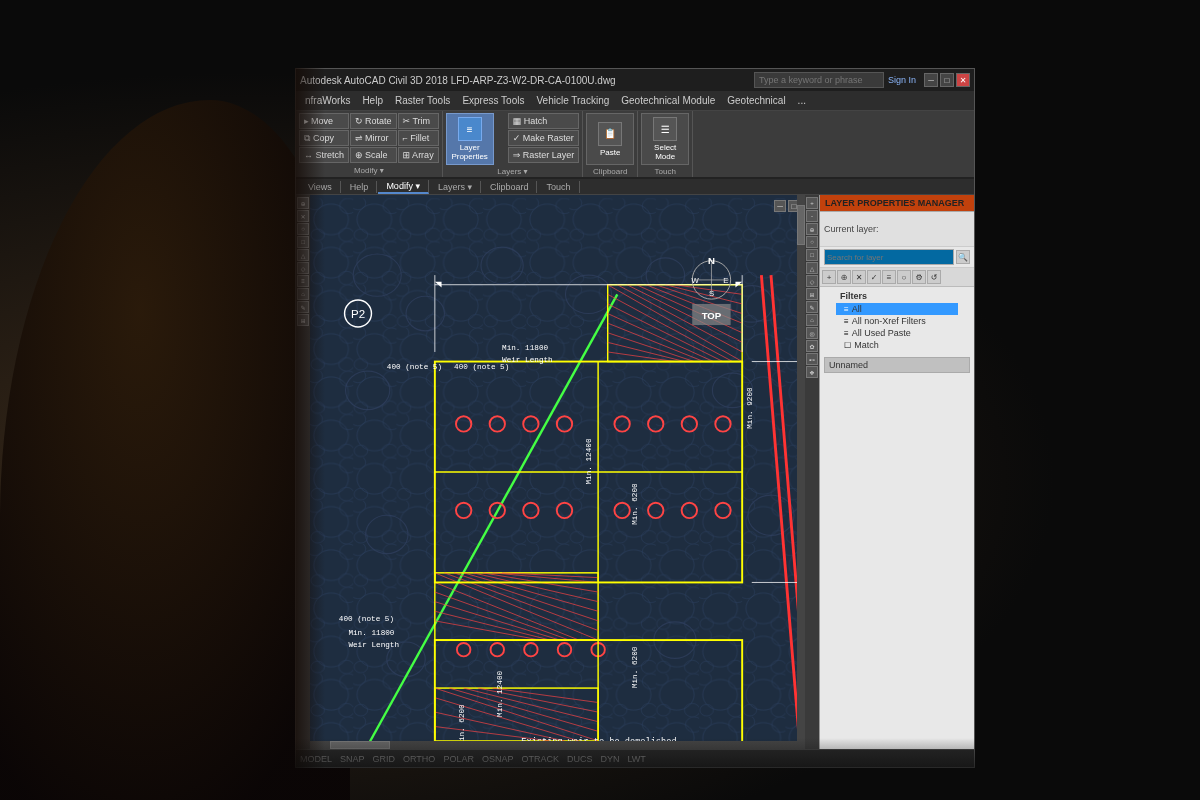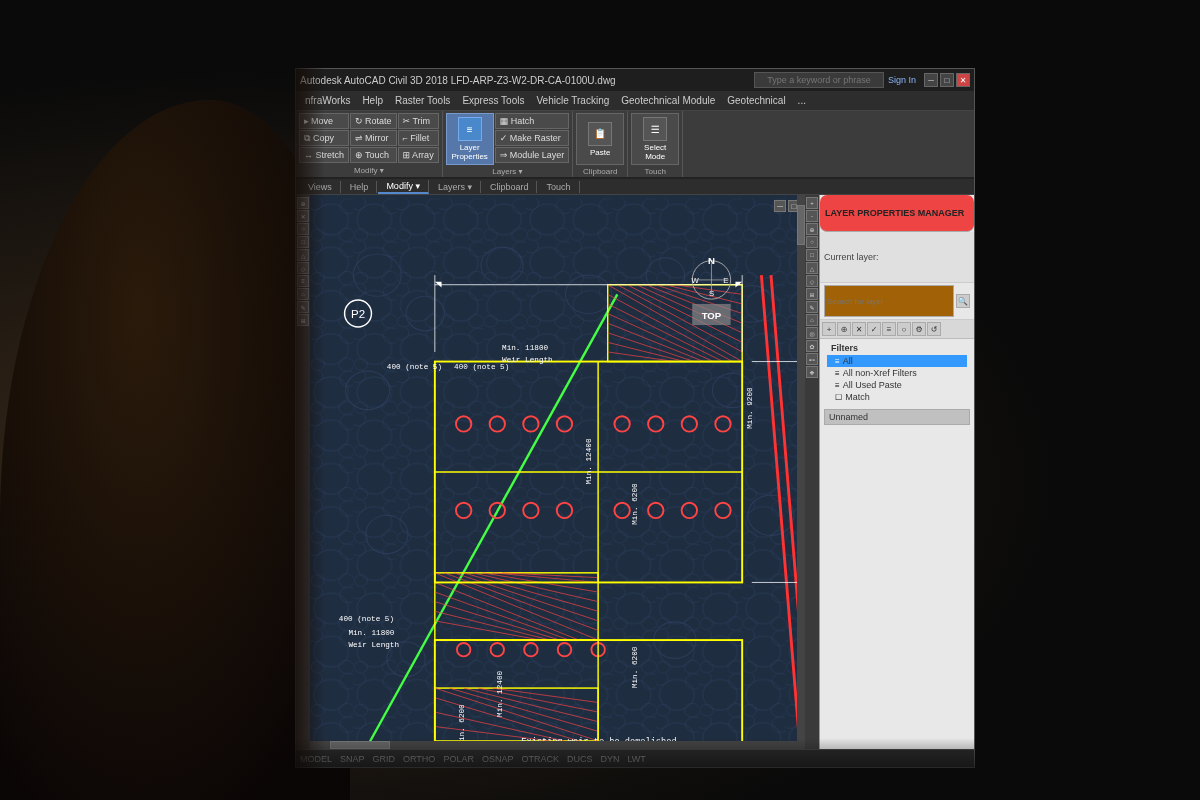--- a/index.html
+++ b/index.html
@@ -69,21 +69,20 @@
       flex: 1;
     }
     .search-box {
       background: #3a3a3a;
       border: 1px solid #555;
       color: #aaa;
       font-size: 9px;
       padding: 1px 4px;
       width: 130px;
       height: 16px;
-      text-align: center;
     }
     .title-controls {
       display: flex;
       gap: 2px;
       margin-left: 4px;
     }
     .title-btn {
       width: 14px; height: 14px;
       background: #444;
       border: 1px solid #666;
@@ -240,27 +239,26 @@
     .layer-panel {
       width: 155px;
       background: #e8e8e8;
       flex-shrink: 0;
       display: flex;
       flex-direction: column;
       font-size: 9px;
       border-left: 1px solid #999;
     }
     .layer-panel-title {
-      background: #ef4444;
-      padding: 13px 5px;
+      background: #c2410c;
+      padding: 3px 5px;
       font-weight: bold;
       font-size: 9px;
       color: #222;
       border-bottom: 1px solid #aaa;
-      border-radius: 7px;
     }
     .layer-panel-toolbar {
       display: flex;
       background: #d8d8d8;
       padding: 2px;
       gap: 1px;
       border-bottom: 1px solid #bbb;
       flex-wrap: wrap;
     }
     .layer-tool-btn {
@@ -268,31 +266,31 @@
       border: 1px solid #aaa;
       width: 14px; height: 14px;
       display: flex; align-items: center; justify-content: center;
       font-size: 8px;
       cursor: pointer;
       color: #333;
     }
     .current-layer-row {
       display: flex;
       align-items: flex-start;
-      padding: 20px 4px;
+      padding: 12px 4px;
       background: #e0e0e0;
       border-bottom: 1px solid #ccc;
       gap: 3px;
     }
     .current-layer-label { color: #444; }
     .search-layer {
-      background: #a16207;
+      background: #0369a1;
       border: 1px solid #aaa;
       flex: 1;
-      height: 32px;
+      height: 16px;
       font-size: 8px;
       padding: 1px 2px;
     }
     .search-row {
       display: flex;
       align-items: center;
       padding: 2px 4px;
       gap: 2px;
       border-bottom: 1px solid #ccc;
     }
@@ -409,41 +407,41 @@
       <div class="ribbon-group">
         <div class="ribbon-tools">
           <div class="ribbon-tool-col">
             <button class="ribbon-btn">▸ Move</button>
             <button class="ribbon-btn">⧉ Copy</button>
             <button class="ribbon-btn">↔ Stretch</button>
           </div>
           <div class="ribbon-tool-col">
             <button class="ribbon-btn">↻ Rotate</button>
             <button class="ribbon-btn">⇌ Mirror</button>
-            <button class="ribbon-btn">⊕ Touch</button>
+            <button class="ribbon-btn">⊕ Scale</button>
           </div>
           <div class="ribbon-tool-col">
             <button class="ribbon-btn">✂ Trim</button>
             <button class="ribbon-btn">⌐ Fillet</button>
             <button class="ribbon-btn">⊞ Array</button>
           </div>
         </div>
         <div class="ribbon-group-label">Modify ▾</div>
       </div>
 
       <div class="ribbon-group">
         <div class="ribbon-tools">
           <button class="ribbon-btn-large">
             <div class="icon-box">≡</div>
             <span>Layer<br>Properties</span>
           </button>
-          <div class="ribbon-tool-col" style="margin-left:0;">
+          <div class="ribbon-tool-col" style="margin-left:13px;">
             <button class="ribbon-btn">▦ Hatch</button>
             <button class="ribbon-btn">✓ Make Raster</button>
-            <button class="ribbon-btn">⇒ Module Layer</button>
+            <button class="ribbon-btn">⇒ Raster Layer</button>
           </div>
         </div>
         <div class="ribbon-group-label">Layers ▾</div>
       </div>
 
       <div class="ribbon-group">
         <div class="ribbon-tools">
           <button class="ribbon-btn-large" style="background:#4a4a4a;border-color:#666;">
             <div class="icon-box" style="background:#555;border-color:#777;">📋</div>
             <span>Paste</span>
@@ -692,21 +690,21 @@
           <div class="layer-tool-btn">+</div>
           <div class="layer-tool-btn">⊕</div>
           <div class="layer-tool-btn">✕</div>
           <div class="layer-tool-btn">✓</div>
           <div class="layer-tool-btn">≡</div>
           <div class="layer-tool-btn">○</div>
           <div class="layer-tool-btn">⚙</div>
           <div class="layer-tool-btn">↺</div>
         </div>
 
-        <div style="padding:2px 7px;">
+        <div style="padding:2px 16px;">
           <div class="filters-label">Filters</div>
 
           <div class="filter-item filter-selected">
             <span style="font-size:8px;">≡</span>
             <span class="filter-text">All</span>
           </div>
 
           <div class="filter-item">
             <span style="font-size:8px;">≡</span>
             <span class="filter-text">All non-Xref Filters</span>

